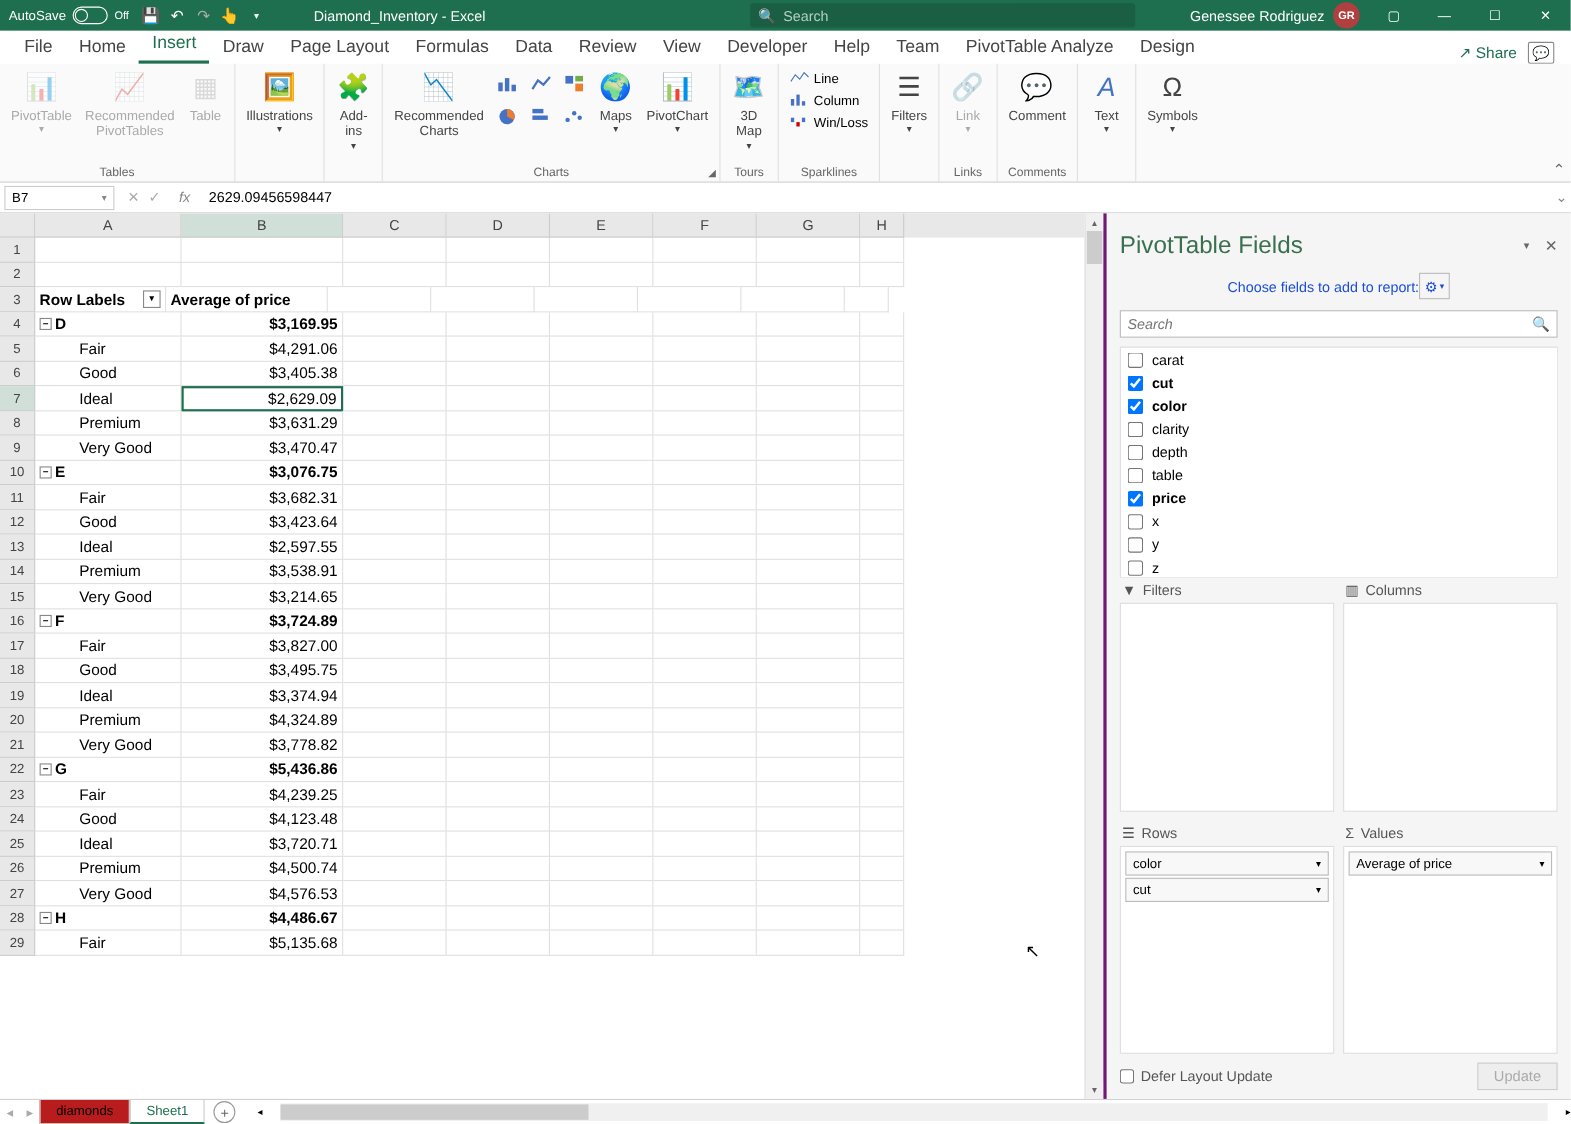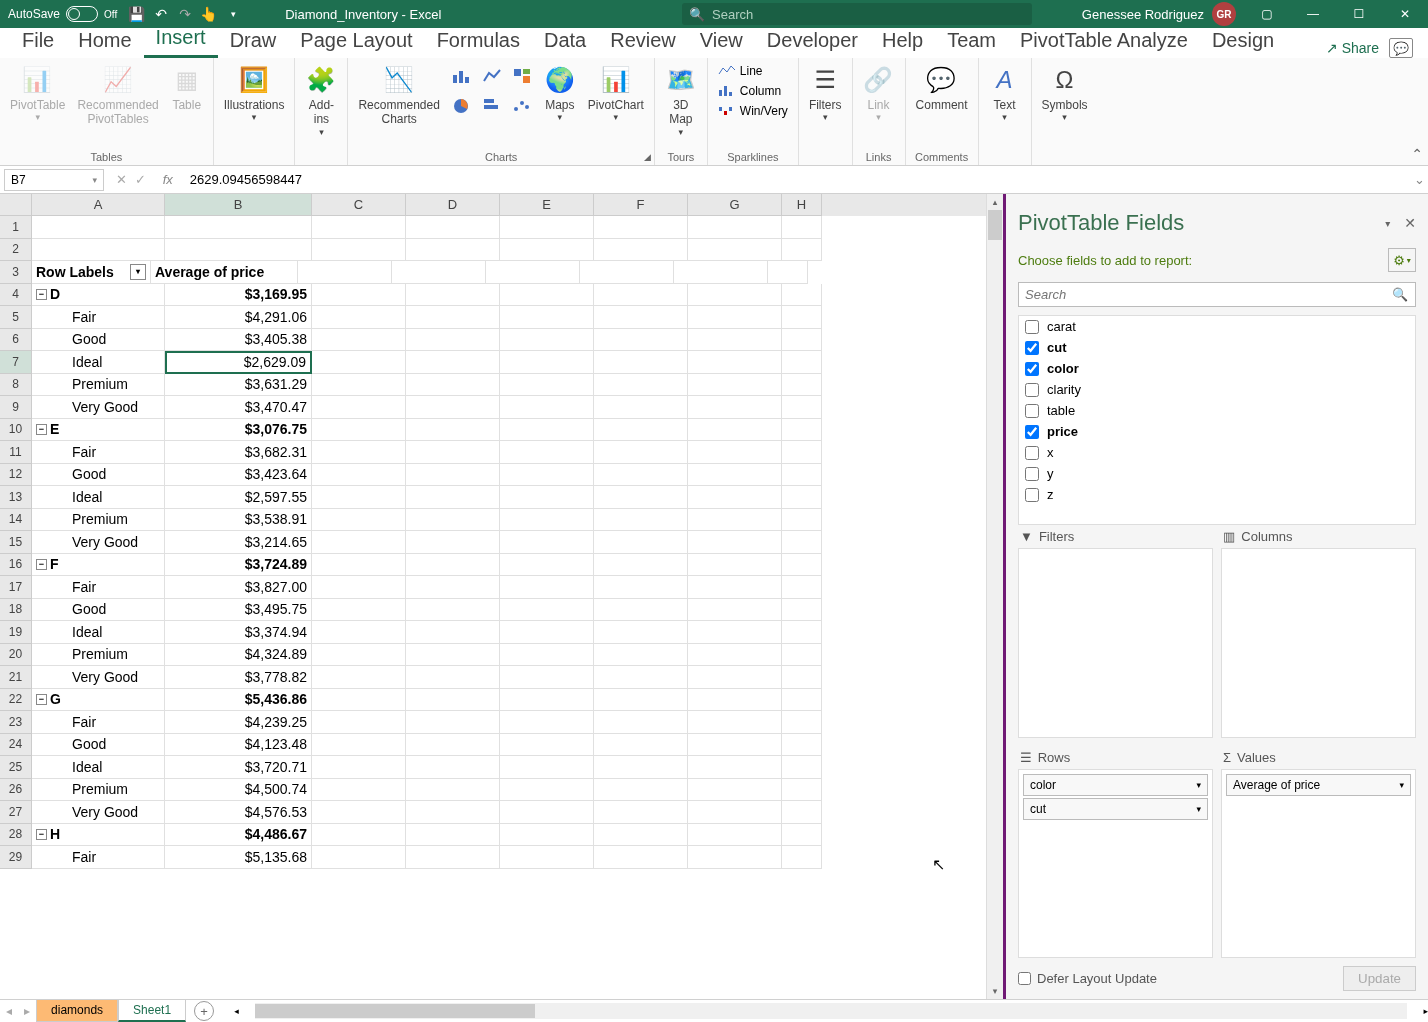--- a/index.html
+++ b/index.html
@@ -13,21 +13,21 @@
 .qat-icon { width: 24px; height: 24px; display: flex; align-items: center; justify-content: center; cursor: pointer; font-size: 14px;}
 .title-text { flex: 1; text-align: left; padding-left: 40px; font-size: 13px; }
 .search-box { width: 350px; height: 22px; background: #1a5f44; border-radius: 3px; display: flex; align-items: center; padding: 0 8px; gap: 6px; color: #b0d0c0; margin-right: 50px;}
 .user-area { display: flex; align-items: center; gap: 8px; padding-right: 8px; }
 .user-avatar { width: 24px; height: 24px; border-radius: 50%; background: #b04040; display: flex; align-items: center; justify-content: center; font-size: 10px; font-weight: bold;}
 .win-btn { width: 46px; height: 28px; display: flex; align-items: center; justify-content: center; cursor: pointer; font-size: 12px;}
 
 
 .ribbon-tabs { height: 30px; display: flex; align-items: flex-end; padding-left: 10px; background: #fff; justify-content: space-between;}
 .tabs-left { display:flex; align-items:flex-end;}
-.tab { padding: 6px 12px; font-size: 20px; color: #444; cursor: pointer; }
+.tab { padding: 6px 12px; font-size: 16px; color: #444; cursor: pointer; }
 .tab.active { color: #1e6f50; font-weight: 500; border-bottom: 3px solid #1e6f50; }
 .share-area { display:flex; align-items:center; gap:10px; padding-right:15px;}
 .share-btn { color:#1e6f50; display:flex; align-items:center; gap:4px; font-size:14px;}
 .comment-toggle { width:24px; height:20px; border:1px solid #888; border-radius:2px; display:flex; align-items:center; justify-content:center;}
 
 
 .ribbon { height: 108px; border-bottom: 1px solid #d0d0d0; display: flex; background: #fafafa; position:relative;}
 .ribbon-group { display: flex; flex-direction: column; border-right: 1px solid #e0e0e0; padding: 2px 4px 0 4px; }
 .group-content { display: flex; flex: 1; align-items: flex-start; }
 .group-label { font-size: 11px; text-align: center; color: #666; padding: 2px 0; }
@@ -71,32 +71,32 @@
 .filter-btn { width:16px; height:16px; border:1px solid #888; display:inline-flex; align-items:center; justify-content:center; font-size:8px; margin-left:auto;}
 .indent1 { padding-left: 40px;}
 .vscroll-track{ width:17px; background:#f0f0f0; border-left:1px solid #ddd; position:relative;}
 .vscroll-thumb{ position:absolute; left:1px; right:1px; top:16px; height:30px; background:#ccc;}
 .vscroll-arrow{position:absolute;left:0;right:0;height:16px;display:flex;align-items:center;justify-content:center;font-size:9px;color:#666;background:#f0f0f0;}
 .sheet-and-scroll { display:flex; flex:1; overflow:hidden;}
 
 
 .sheet-tabs-bar { height: 23px; display: flex; align-items: center; border-top: 1px solid #d0d0d0; font-size: 12px;}
 .tab-nav { padding: 0 6px; color: #aaa; cursor:pointer;}
-.sheet-tab { padding: 3px 14px; border: 1px solid #ccc; border-top: none; cursor: pointer; background:#fdba74;}
+.sheet-tab { padding: 3px 14px; border: 1px solid #ccc; border-top: none; cursor: pointer; background:#b91c1c;}
 .sheet-tab.active { background: #fff; border-bottom: 2px solid #1e6f50; color:#1e6f50; }
 .new-sheet { width:20px; height:20px; border:1px solid #999; border-radius:50%; display:flex;align-items:center;justify-content:center; margin-left:8px; font-size:13px; color:#666;}
 .hscroll{ flex:1; display:flex; align-items:center; margin-left:20px;}
 .hscroll-track{ flex:1; height:16px; background:#f0f0f0; position:relative; margin:0 16px;}
 .hscroll-thumb{ position:absolute; top:1px; bottom:1px; left:0; width:280px; background:#ccc;}
 
 
 .pane { width: 425px; border-left: 3px solid #701a75; display: flex; flex-direction: column; background: #f5f5f5; padding: 8px 8px 0 8px;}
 .pane-header { display: flex; align-items: center; justify-content: space-between; padding: 8px 4px 12px 4px;}
 .pane-title { font-size: 22px; color: #3a7050; }
-.pane-sub { font-size: 13px; color: #4d7c0f; padding: 0 4px 10px 4px; display:flex; justify-content:space-between; align-items:center;}
+.pane-sub { font-size: 13px; color: #1d4ed8; padding: 0 4px 10px 4px; display:flex; justify-content:center; align-items:center;}
 .gear-box { width:28px; height:24px; border:1px solid #bbb; display:flex; align-items:center; justify-content:center; gap:2px;}
 .pane-search { display: flex; align-items: center; border: 1px solid #bbb; padding: 4px 6px; margin: 0 4px 8px 4px; background:#fff;}
 .pane-search input { flex:1; border:none; outline:none; font-style:italic; color:#888; font-size:13px;}
 .field-list { border:1px solid #ddd; background:#fff; margin:0 4px; height:210px; overflow-y:auto;}
 .field-item { display: flex; align-items: center; gap: 8px; padding: 3px 6px; font-size: 13px;}
 .field-item input[type=checkbox]{ width:14px;height:14px;}
 .field-item.checked { font-weight: bold; }
 .drag-label { font-size: 13px; color: #555; padding: 12px 4px 8px 4px;}
 .areas { display: grid; grid-template-columns: 1fr 1fr; gap: 8px; padding: 0 4px; flex:1;}
 .area-box { display:flex; flex-direction:column;}
@@ -295,21 +295,21 @@
               <rect x="11" y="8" width="3" height="4" fill="#4472c4"></rect>
             </svg>
             <span>Column</span>
           </div>
       <div class="small-btn">
             <svg class="small-icon" width="18" height="14">
               <rect x="1" y="3" width="3" height="4" fill="#4472c4"></rect>
               <rect x="6" y="7" width="3" height="4" fill="#c00"></rect>
               <rect x="11" y="3" width="3" height="4" fill="#4472c4"></rect>
             </svg>
-            <span>Win/Very</span>
+            <span>Win/Loss</span>
           </div>
     </div>
       </div>
     <div class="group-label">Sparklines</div>
   </div>
   <div class="ribbon-group">
     <div class="group-content">
         <div class="big-btn">
           <div class="big-btn-icon">☰</div>
           <span>Filters</span>
@@ -766,20 +766,24 @@
         <div class="field-item checked">
           <input type="checkbox" checked="" style="">
           <span>color</span>
         </div>
         <div class="field-item">
           <input type="checkbox" style="">
           <span>clarity</span>
         </div>
         <div class="field-item">
           <input type="checkbox" style="">
+          <span>depth</span>
+        </div>
+        <div class="field-item">
+          <input type="checkbox" style="">
           <span>table</span>
         </div>
         <div class="field-item checked">
           <input type="checkbox" checked="" style="">
           <span>price</span>
         </div>
         <div class="field-item">
           <input type="checkbox" style="">
           <span>x</span>
         </div>

